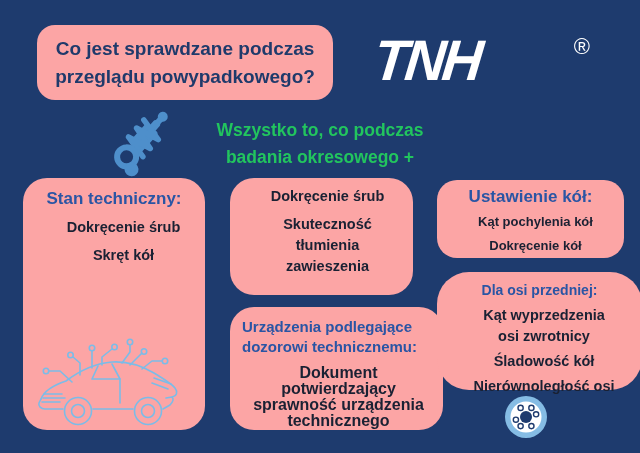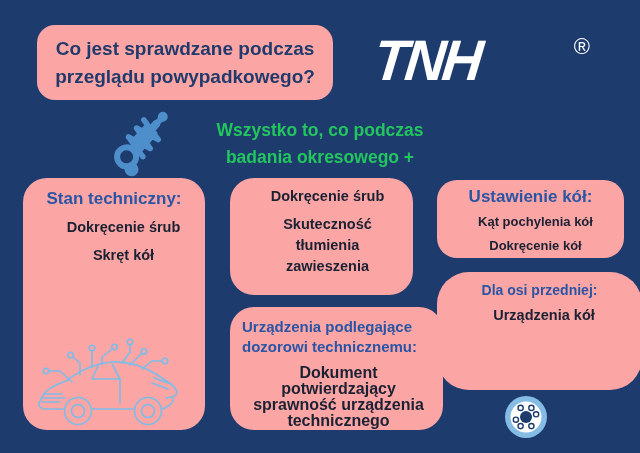--- a/index.html
+++ b/index.html
@@ -152,21 +152,24 @@
     <div class="hdr">Ustawienie kół:</div>
     <div class="items">
       <div class="item pre">Kąt pochylenia kół</div>
       <div class="item pre">Dokręcenie kół</div>
     </div>
   </div>
 
   <div class="card card-rightbot">
     <div class="hdr hdr-xs">Dla osi przedniej:</div>
     <div class="items">
-      <div class="item pre">Urządzenia kół</div>
+      <div class="item pre">Kąt wyprzedzenia
+osi zwrotnicy</div>
+      <div class="item pre">Śladowość kół</div>
+      <div class="item pre">Nierównoległość osi</div>
     </div>
   </div>
 
   <div class="hub-wrap">
     <svg width="44" height="44" viewBox="0 0 44 44">
       <circle cx="22" cy="22" r="21" fill="#85BCE4"></circle>
       <circle cx="22" cy="22" r="15.5" fill="#FFFFFF"></circle>
       <circle cx="22" cy="22" r="6" fill="#1E3B6E"></circle>
       <g fill="#FFFFFF" stroke="#1E3B6E" stroke-width="1.4">
         <circle cx="32.1" cy="19.3" r="2.6"></circle>

